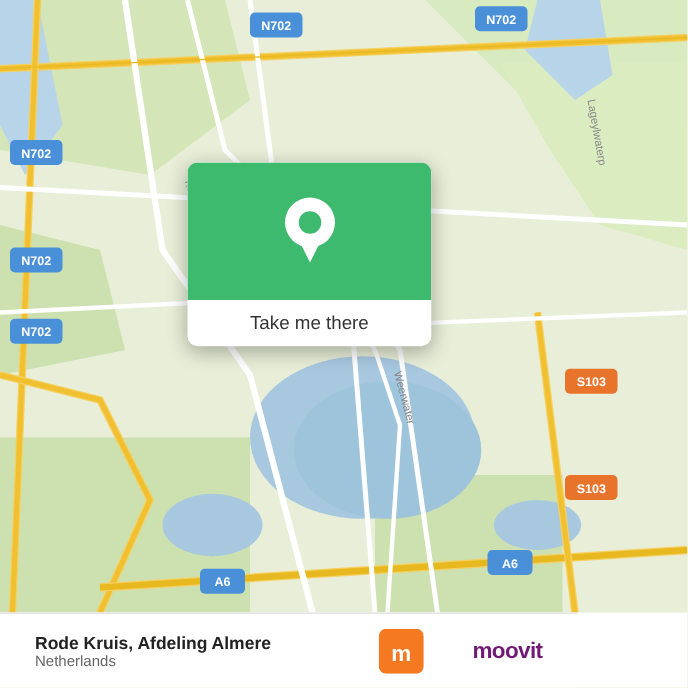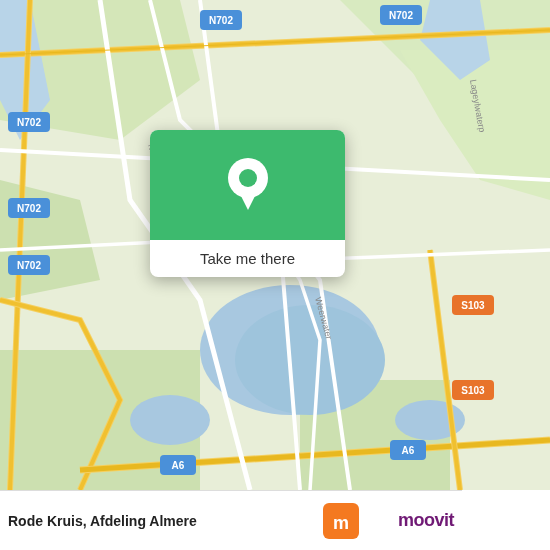--- a/index.html
+++ b/index.html
@@ -61,21 +61,21 @@
     }
 
     
     #bottom-bar {
       width: 462px;
       height: 60px;
       background: white;
       border-top: 1px solid #ddd;
       display: flex;
       align-items: center;
-      padding: 0 8px;
+      padding: 0 28px;
       gap: 10px;
       position: relative;
     }
 
     .bottom-text-group {
       flex: 1;
     }
 
     .bottom-title {
       font-size: 14px;
@@ -202,20 +202,21 @@
     </div>
     <div class="popup-label">Take me there</div>
 
   </div>
 
 </div>
 
 <div id="bottom-bar">
   <div class="bottom-text-group">
     <div class="bottom-title">Rode Kruis, Afdeling Almere</div>
+    <div class="bottom-subtitle">Netherlands</div>
   </div>
   <div class="bottom-logo">
 
     <svg width="36" height="36" viewBox="0 0 36 36">
       <rect width="36" height="36" rx="6" fill="#f47920"></rect>
 
       <text x="18" y="26" font-family="Arial" font-size="18" font-weight="900" fill="white" text-anchor="middle">m</text>
     </svg>
     <span class="logo-moovit">moovit</span>
   </div>

